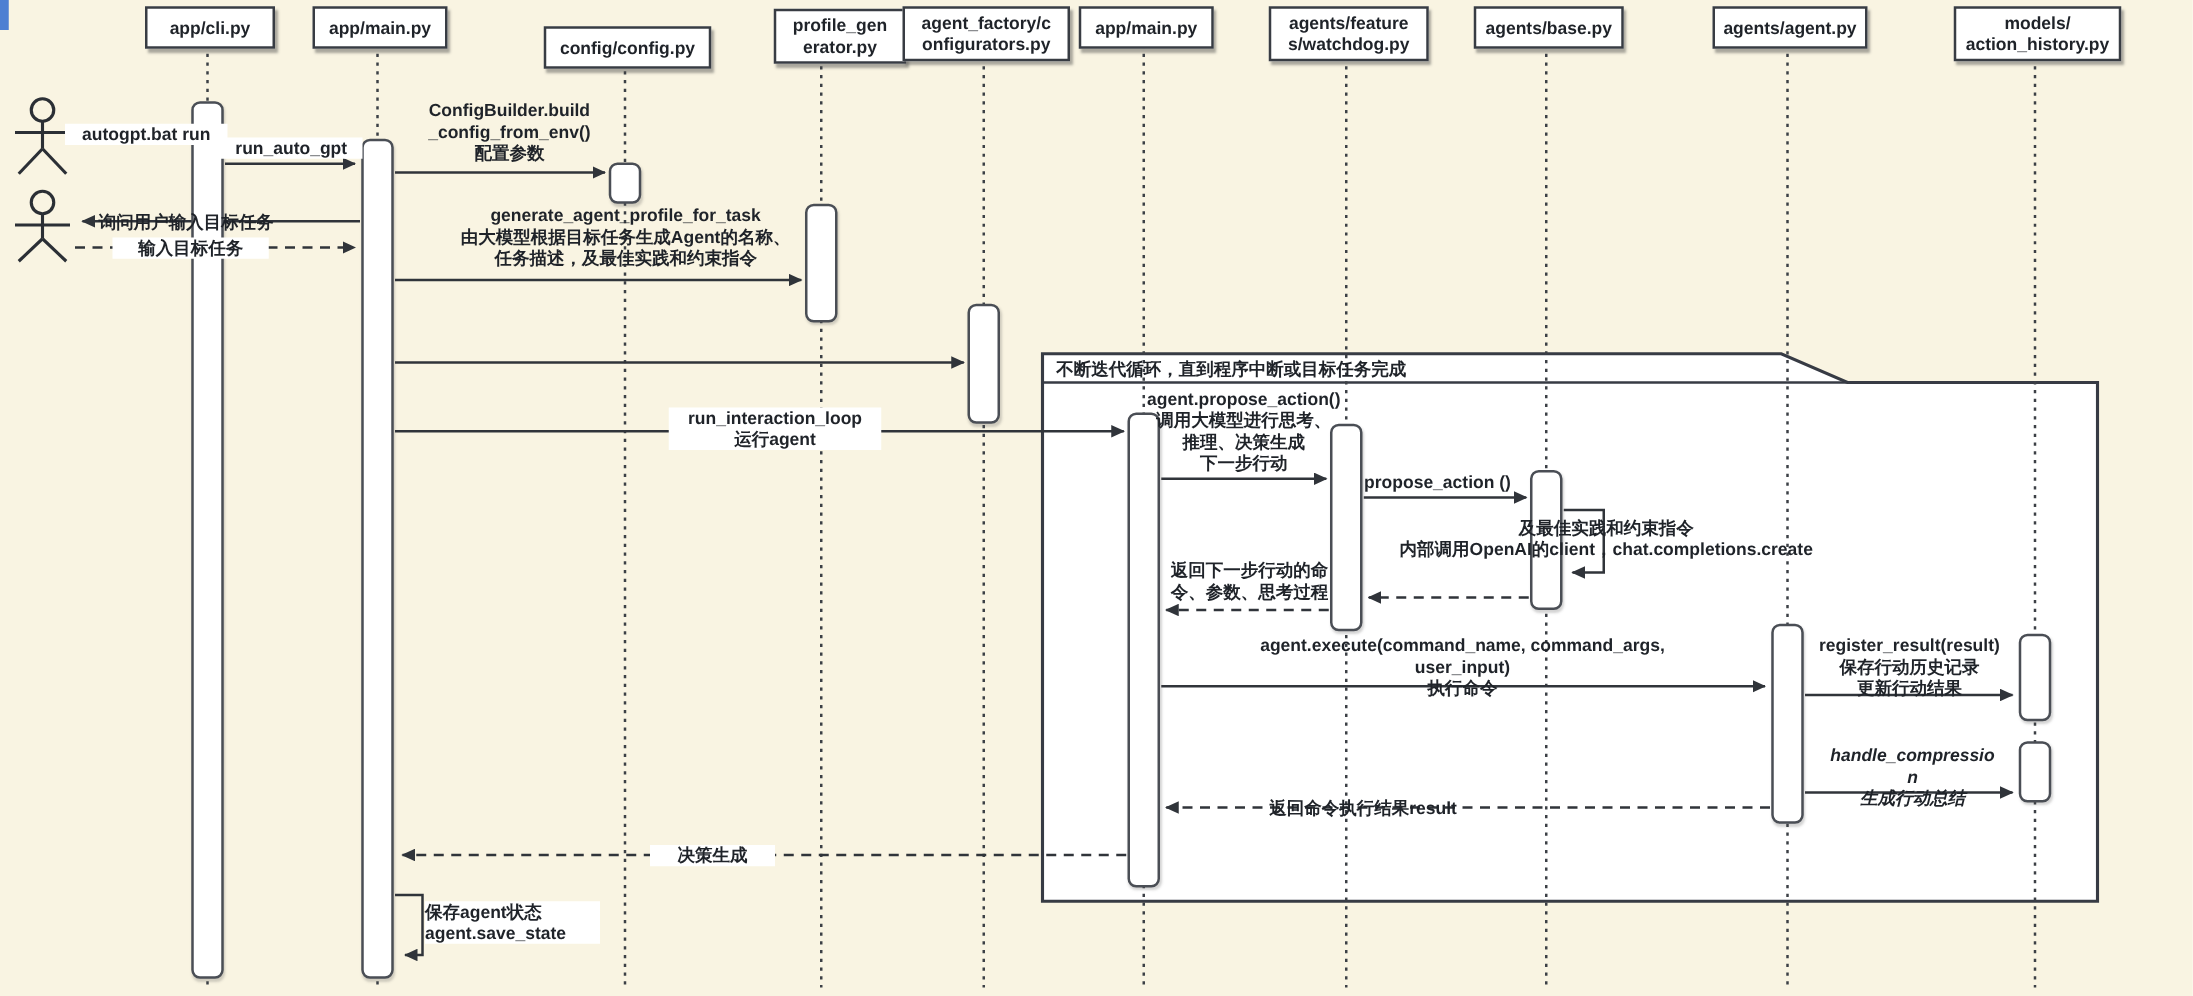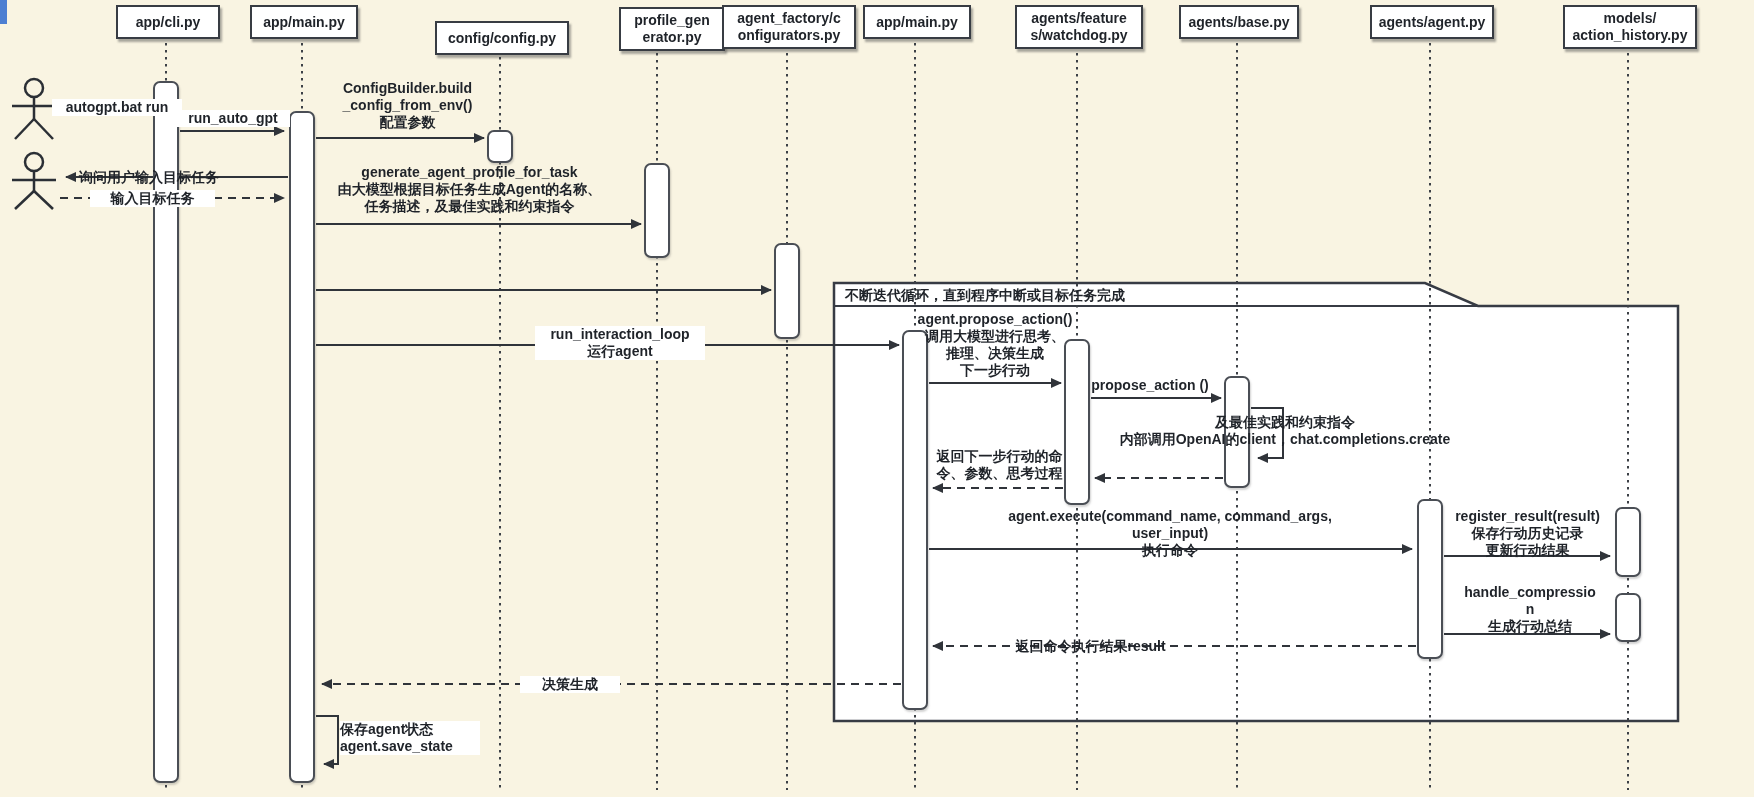--- a/index.html
+++ b/index.html
@@ -138,41 +138,41 @@
 
   <div class="loop-title" style="left:845px;top:287px;">不断迭代循环，直到程序中断或目标任务完成</div>
 
   <div class="lbl whitebg" style="left:52px;top:99px;width:130px;">autogpt.bat run</div>
   <div class="lbl whitebg" style="left:176px;top:110px;width:114px;">run_auto_gpt</div>
   <div class="lbl" style="left:59px;top:169px;width:180px;">询问用户输入目标任务</div>
   <div class="lbl whitebg" style="left:90px;top:190px;width:125px;">输入目标任务</div>
   <div class="lbl" style="left:315px;top:80px;width:185px;">ConfigBuilder.build
 _config_from_env()
 配置参数</div>
-  <div class="lbl" style="left:282px;top:164px;width:375px;text-align:center;">generate_agent_profile_for_task
+  <div class="lbl" style="left:313px;top:164px;width:375px;text-align:center;">generate_agent_profile_for_task
 由大模型根据目标任务生成Agent的名称、
 任务描述，及最佳实践和约束指令</div>
   <div class="lbl whitebg" style="left:535px;top:326px;width:170px;">run_interaction_loop
 运行agent</div>
   <div class="lbl" style="left:900px;top:311px;width:190px;">agent.propose_action()
 调用大模型进行思考、
 推理、决策生成
 下一步行动</div>
   <div class="lbl" style="left:1075px;top:377px;width:150px;">propose_action ()</div>
   <div class="lbl" style="left:1100px;top:414px;width:370px;">及最佳实践和约束指令
 内部调用OpenAI的client，chat.completions.create</div>
   <div class="lbl" style="left:927px;top:448px;width:145px;">返回下一步行动的命
 令、参数、思考过程</div>
   <div class="lbl" style="left:1435px;top:508px;width:185px;">register_result(result)
 保存行动历史记录
 更新行动结果</div>
   <div class="lbl" style="left:965px;top:508px;width:410px;">agent.execute(command_name, command_args,
 user_input)
 执行命令</div>
-  <div class="lbl" style="left:1440px;top:584px;width:180px;">handle_compressio
+  <div class="lbl" style="left:1440px;top:596px;width:180px;font-style:italic;">handle_compressio
 n
 生成行动总结</div>
   <div class="lbl" style="left:988px;top:638px;width:205px;">返回命令执行结果result</div>
   <div class="lbl whitebg" style="left:520px;top:676px;width:100px;">决策生成</div>
   <div class="lbl whitebg leftalign" style="left:340px;top:721px;width:140px;">保存agent状态
 agent.save_state</div>
 
 </div>
 
 </body></html>

